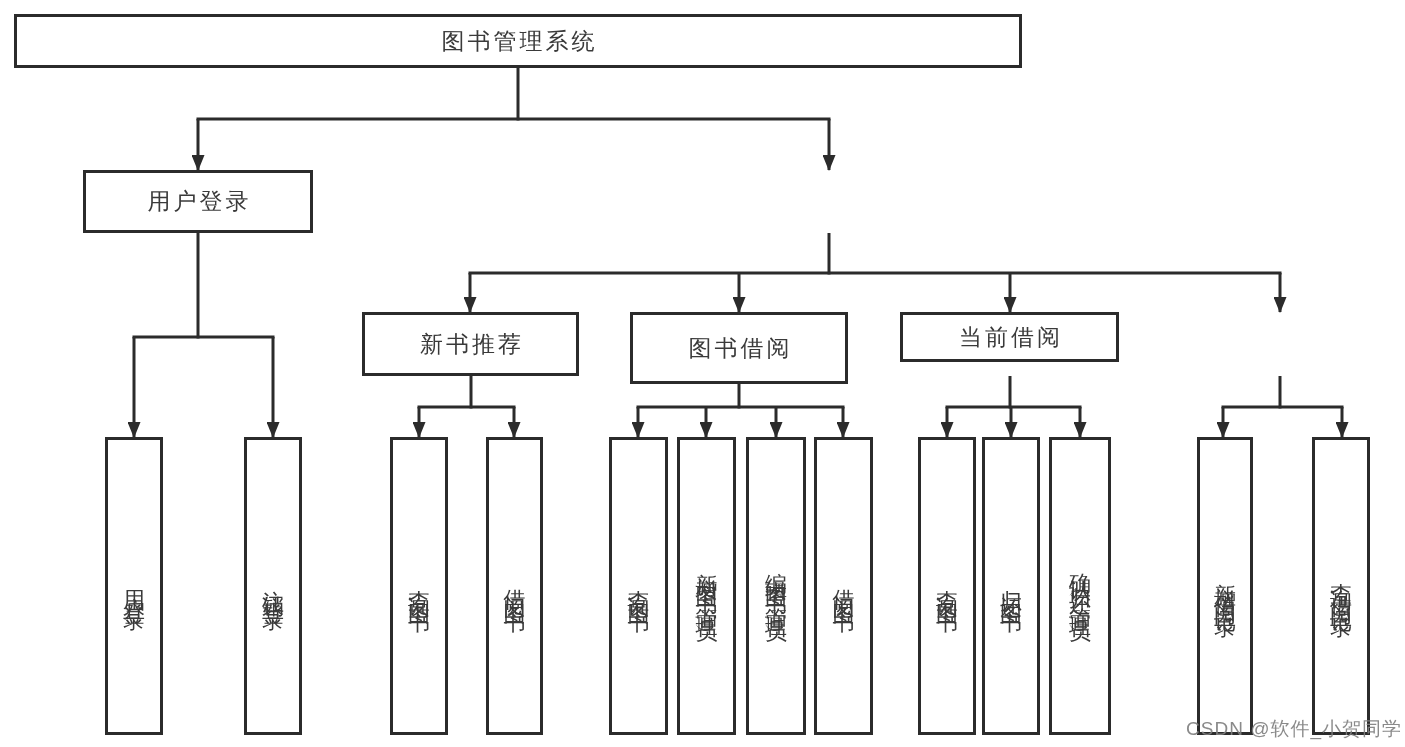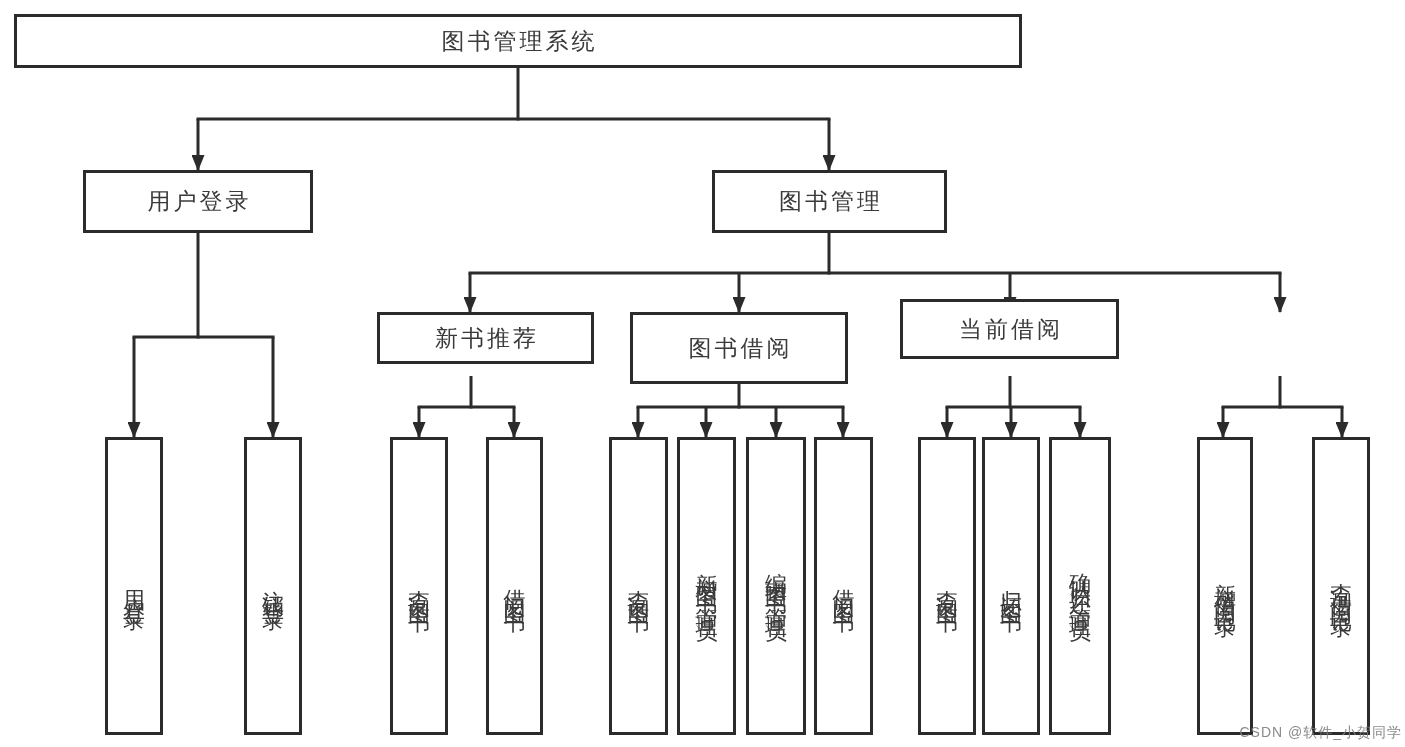--- a/index.html
+++ b/index.html
@@ -48,21 +48,21 @@
     text-orientation: mixed;
     font-size: 22px;
     letter-spacing: 7px;
     line-height: 1;
     white-space: nowrap;
   }
   .watermark {
     position: absolute;
     right: 3px;
     bottom: 5px;
-    font-size: 14px;
+    font-size: 19px;
     letter-spacing: 1px;
     color: rgba(128, 128, 128, 0.92);
     z-index: 5;
     white-space: nowrap;
     margin-left: 24px;
   }
 </style>
 </head>
 <body>
 
@@ -116,31 +116,28 @@
     <line x1="1342" y1="407" x2="1342" y2="437" marker-end="url(#arrow)"></line>
   </svg>
 
   <div class="box" style="left:14px; top:14px; width:1008px; height:54px;">
     <span class="h-label">图书管理系统</span>
   </div>
 
   <div class="box" style="left:83px; top:170px; width:230px; height:63px;">
     <span class="h-label">用户登录</span>
   </div>
-  <div class="box" style="left:712px; top:170px; width:235px; height:63px;">
-    <span class="h-label">图书管理</span>
-  </div>
 
-  <div class="box" style="left:377px; top:312px; width:217px; height:52px;">
+  <div class="box" style="left:362px; top:312px; width:217px; height:64px;">
     <span class="h-label">新书推荐</span>
   </div>
   <div class="box" style="left:630px; top:312px; width:218px; height:72px;">
     <span class="h-label">图书借阅</span>
   </div>
-  <div class="box" style="left:900px; top:299px; width:219px; height:60px;">
+  <div class="box" style="left:900px; top:312px; width:219px; height:50px;">
     <span class="h-label">当前借阅</span>
   </div>
 
   <div class="box" style="left:105px; top:437px; width:58px; height:298px;">
     <span class="v-label">用户登录</span>
   </div>
   <div class="box" style="left:244px; top:437px; width:58px; height:298px;">
     <span class="v-label">注销登录</span>
   </div>
 

